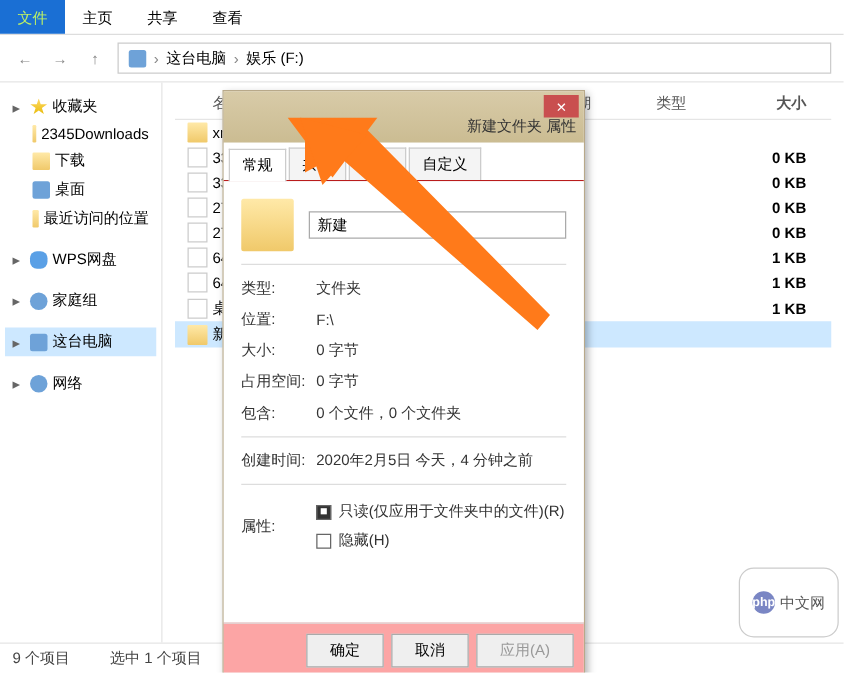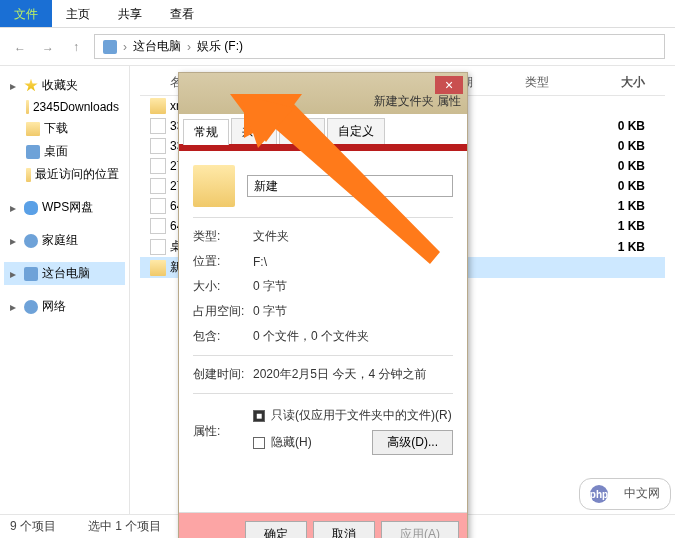--- a/index.html
+++ b/index.html
@@ -47,21 +47,21 @@
 
 
 .status { position: absolute; bottom: 0; left: 0; right: 0; height: 24px; border-top: 1px solid #e5e5e5; display: flex; align-items: center; padding: 0 10px; gap: 32px; color: #444; }
 
 
 .dialog { position: absolute; left: 178px; top: 72px; width: 290px; background: #f4f4f4; border: 1px solid #b8a98a; box-shadow: 2px 2px 6px rgba(0,0,0,.3); }
 .dlg-title { background: linear-gradient(#d8cba8,#cbbc92); display: flex; align-items: flex-end; padding: 4px 6px; position: relative; flex-direction: column; }
 .dlg-title-icon { width: 16px; height: 16px; background: linear-gradient(#ffe9a8,#f0c96a); margin-right: 8px; }
 .dlg-title-text { flex: 1; text-align: center; color: #333; }
 .dlg-close { position: absolute; right: 4px; top: 3px; width: 28px; height: 18px; background: #c94f4f; color: #fff; display: flex; align-items: center; justify-content: center; cursor: pointer; font-size: 14px; }
-.dlg-tabs { display: flex; background: #fff; border-bottom: 7px solid #b91c1c; padding: 4px 4px 0; gap: 2px; }
+.dlg-tabs { display: flex; background: #fff; border-bottom: 1px solid #b91c1c; padding: 4px 4px 0; gap: 2px; }
 .dlg-tab { padding: 4px 10px; border: 1px solid #ccc; border-bottom: none; background: #f4f4f4; cursor: pointer; }
 .dlg-tab.active { background: #fff; position: relative; top: 1px; }
 .dlg-body { background: #fff; padding: 10px 14px; }
 .dlg-row { display: flex; align-items: center; padding: 4px 0; }
 .dlg-label { width: 60px; color: #333; }
 .dlg-value { flex: 1; color: #333; }
 .dlg-icon-big { width: 42px; height: 42px; background: linear-gradient(#ffe9a8,#f0c96a); border-radius: 2px; }
 .dlg-name-input { flex: 1; border: 1px solid #aaa; padding: 3px 6px; }
 .dlg-sep { height: 1px; background: #ddd; margin: 6px 0; }
 .dlg-check { display: flex; align-items: center; gap: 6px; padding: 3px 0; }
@@ -70,21 +70,21 @@
 .dlg-adv-btn { margin-left: auto; padding: 3px 14px; border: 1px solid #aaa; background: #efefef; cursor: pointer; }
 .dlg-btns { display: flex; justify-content: flex-end; gap: 6px; padding: 8px; background: #fca5a5; border-top: 1px solid #ddd; }
 .dlg-btn { padding: 4px 18px; border: 1px solid #aaa; background: #efefef; cursor: pointer; }
 .dlg-btn.disabled { color: #999; }
 
 
 .arrow-svg { position: absolute; left: 230px; top: 94px; pointer-events: none; }
 
 
 .wm { position: absolute; right: 4px; bottom: 28px; display: flex; align-items: center; gap: 4px; color: #555; font-size: 15px; }
-.wm-badge { background: #fff; border: 1px solid #ccc; border-radius: 12px; padding: 6px 10px; display: flex; align-items: flex-start; gap: 16px; }
+.wm-badge { background: #fff; border: 1px solid #ccc; border-radius: 12px; padding: 18px 10px; display: flex; align-items: flex-end; gap: 4px; }
 .wm-logo { width: 18px; height: 18px; background: #7a86c4; border-radius: 50%; color: #fff; display: flex; align-items: center; justify-content: center; font-size: 10px; font-weight: bold; }
 </style>
 </head>
 <body>
 
 <div class="top-tabs">
   <div class="top-tab active">文件</div>
   <div class="top-tab">主页</div>
   <div class="top-tab">共享</div>
   <div class="top-tab">查看</div>
@@ -305,21 +305,20 @@
     <div class="dlg-row">
         <span class="dlg-label">属性:</span>
       <div class="dlg-value">
         <div class="dlg-check">
             <span class="cb filled">■</span>
             <span>只读(仅应用于文件夹中的文件)(R)</span>
           </div>
         <div class="dlg-check">
           <span class="cb"></span>
           <span>隐藏(H)</span>
-          <button class="dlg-adv-btn">高级(D)...</button>
         </div>
       </div>
     </div>
     <div style="height:40px"></div>
   </div>
   <div class="dlg-btns">
     <button class="dlg-btn">确定</button>
     <button class="dlg-btn">取消</button>
     <button class="dlg-btn disabled">应用(A)</button>
   </div>

